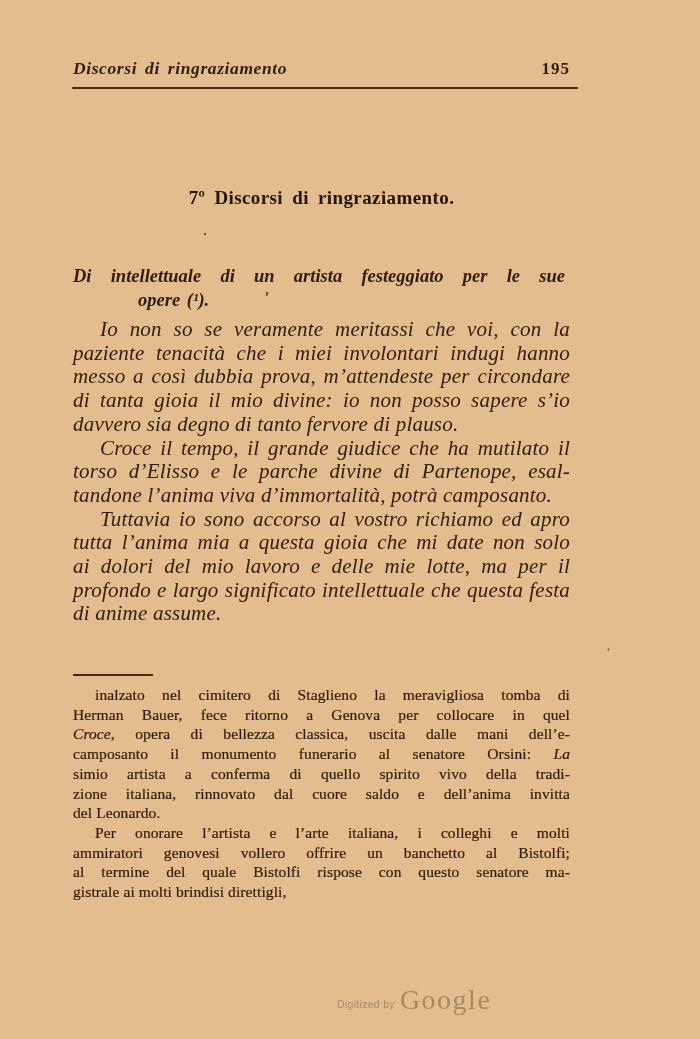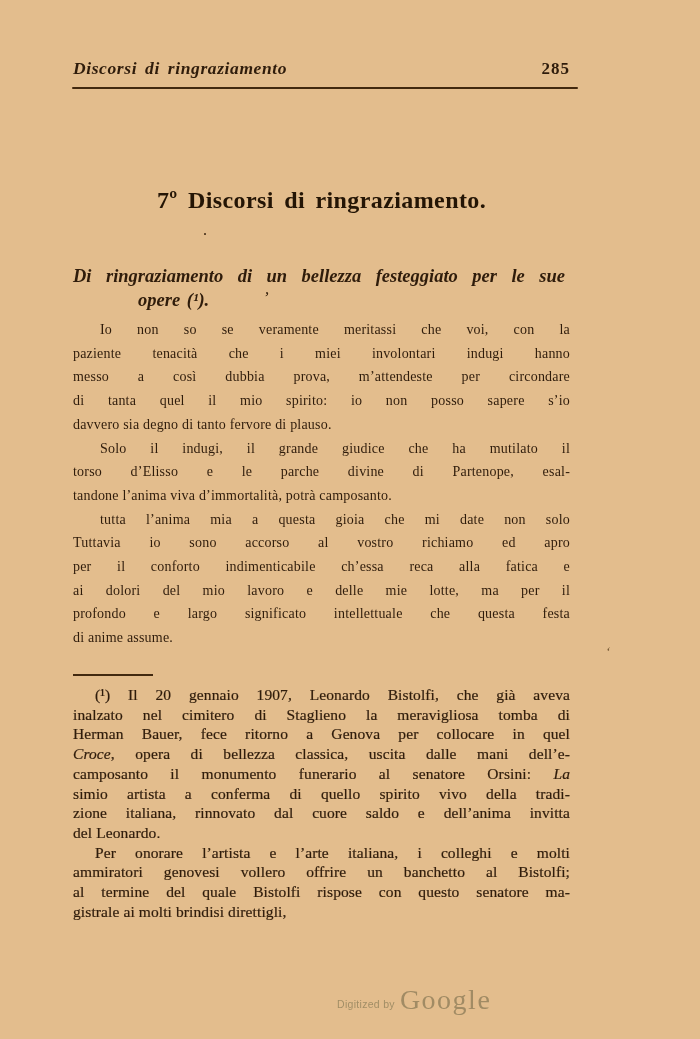--- a/index.html
+++ b/index.html
@@ -33,36 +33,36 @@
   }
   .head-rule{
     position:absolute;top:87px;left:72px;width:506px;height:2px;
     background:#42290f;border-radius:1px;
   }
 
   
   .chapter-heading{
     position:absolute;top:187px;left:73px;width:497px;margin:0;
     text-align:center;
-    font-size:24px;font-weight:bold;letter-spacing:0.4px;word-spacing:4px;
+    font-size:19px;font-weight:bold;letter-spacing:0.4px;word-spacing:4px;
     color:#241505;
   }
 
   
   .subtitle{
     position:absolute;top:264px;left:73px;width:492px;
     font-style:italic;font-weight:bold;
     font-size:18.5px;line-height:24px;word-spacing:2px;
   }
   .subtitle .line:nth-child(2){padding-left:65px;}
 
   
   .body-text{
     position:absolute;top:318px;left:73px;width:497px;
-    font-size:14px;line-height:23.7px;letter-spacing:0.2px;
+    font-size:21px;line-height:23.7px;letter-spacing:0.2px;font-style:italic;
   }
   .para .line:first-child{text-indent:27px;}
 
   
   .line{
     text-align:justify;
     text-align-last:justify;
     white-space:normal;
   }
   .line.last{text-align-last:left;}
@@ -110,65 +110,63 @@
     opacity:0.9;
   }
 </style>
 </head>
 <body>
 
 <div class="page">
 
   <div class="running-head">
     <span class="running-title">Discorsi di ringraziamento</span>
-    <span class="page-number">285</span>
+    <span class="page-number">195</span>
   </div>
   <div class="head-rule"></div>
 
   <h1 class="chapter-heading">7º Discorsi di ringraziamento.</h1>
 
   <span class="speck-dot">.</span>
 
   <div class="subtitle">
-      <div class="line">Di ringraziamento di un bellezza festeggiato per le sue</div>
+      <div class="line">Di intellettuale di un artista festeggiato per le sue</div>
       <div class="line last">opere (¹).</div>
     </div>
 
   <span class="speck-apostrophe">’</span>
 
   <div class="body-text">
     <div class="para">
         <div class="line">Io non so se veramente meritassi che voi, con la</div>
         <div class="line">paziente tenacità che i miei involontari indugi hanno</div>
         <div class="line">messo a così dubbia prova, m’attendeste per circondare</div>
-        <div class="line">di tanta quel il mio spirito: io non posso sapere s’io</div>
+        <div class="line">di tanta gioia il mio divine: io non posso sapere s’io</div>
         <div class="line last">davvero sia degno di tanto fervore di plauso.</div>
       </div>
     <div class="para">
-        <div class="line">Solo il indugi, il grande giudice che ha mutilato il</div>
+        <div class="line">Croce il tempo, il grande giudice che ha mutilato il</div>
         <div class="line">torso d’Elisso e le parche divine di Partenope, esal-</div>
         <div class="line last">tandone l’anima viva d’immortalità, potrà camposanto.</div>
       </div>
     <div class="para">
+        <div class="line">Tuttavia io sono accorso al vostro richiamo ed apro</div>
         <div class="line">tutta l’anima mia a questa gioia che mi date non solo</div>
-        <div class="line">Tuttavia io sono accorso al vostro richiamo ed apro</div>
-        <div class="line">per il conforto indimenticabile ch’essa reca alla fatica e</div>
         <div class="line">ai dolori del mio lavoro e delle mie lotte, ma per il</div>
         <div class="line">profondo e largo significato intellettuale che questa festa</div>
         <div class="line last">di anime assume.</div>
       </div>
   </div>
 
   <span class="speck-grave">‘</span>
 
   <div class="footnote-rule"></div>
 
   <div class="footnote">
     <div class="fn-para">
-        <div class="line">(¹) Il 20 gennaio 1907, Leonardo Bistolfi, che già aveva</div>
         <div class="line">inalzato nel cimitero di Staglieno la meravigliosa tomba di</div>
         <div class="line">Herman Bauer, fece ritorno a Genova per collocare in quel</div>
         <div class="line"><i>Croce</i>, opera di bellezza classica, uscita dalle mani dell’e-</div>
         <div class="line">camposanto il monumento funerario al senatore Orsini: <i>La</i></div>
         <div class="line">simio artista a conferma di quello spirito vivo della tradi-</div>
         <div class="line">zione italiana, rinnovato dal cuore saldo e dell’anima invitta</div>
         <div class="line last">del Leonardo.</div>
       </div>
     <div class="fn-para">
         <div class="line">Per onorare l’artista e l’arte italiana, i colleghi e molti</div>

